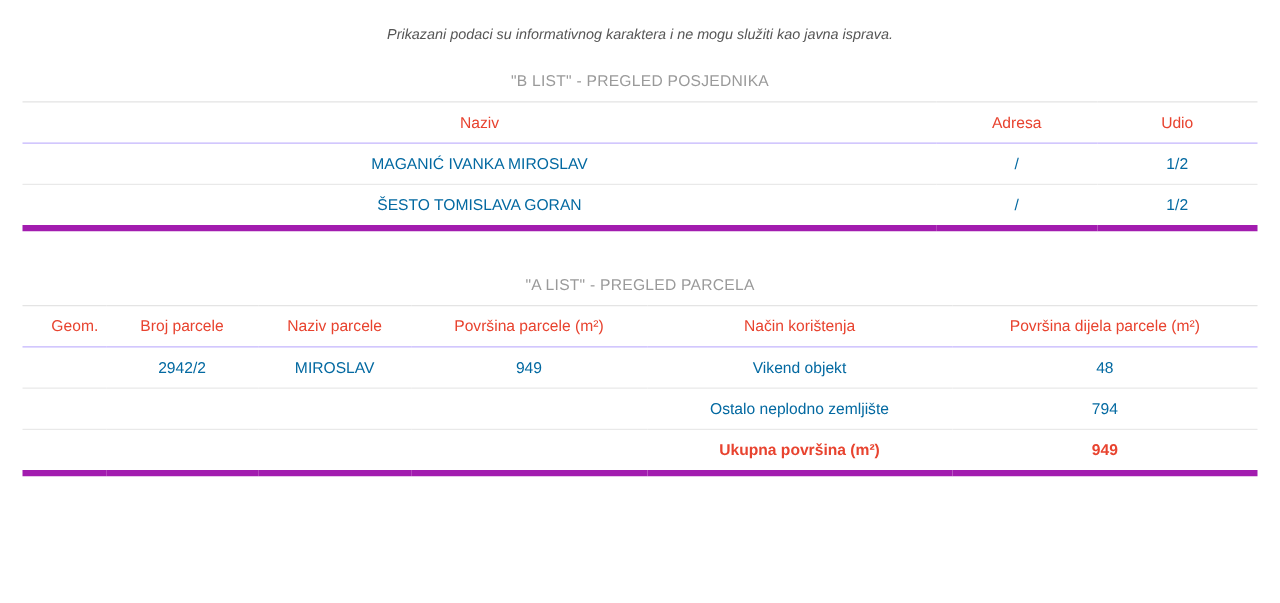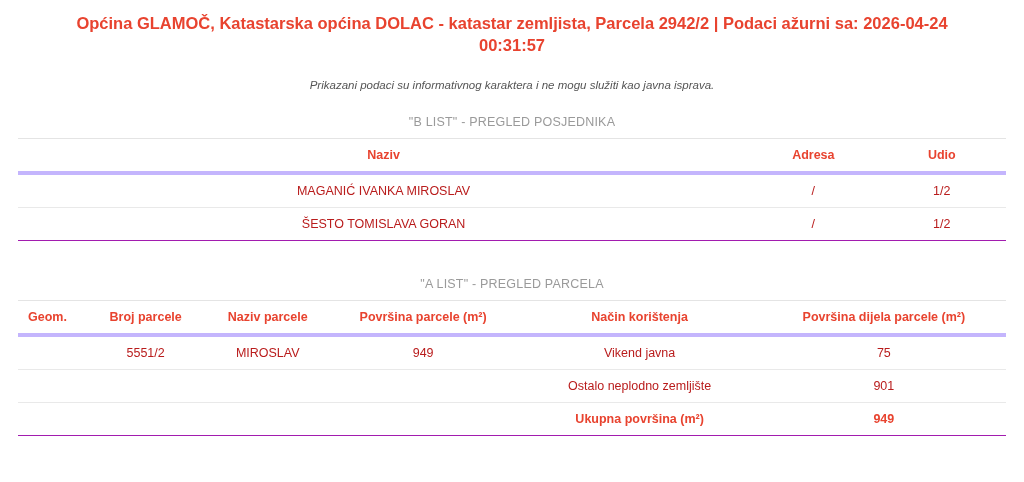--- a/index.html
+++ b/index.html
@@ -48,43 +48,43 @@
     letter-spacing: 0.2px;
     padding-bottom: 9px;
   }
   table {
     width: 100%;
     border-collapse: collapse;
     font-size: 12.5px;
   }
   table th {
     color: #e8432f;
-    font-weight: bold;
+    font-weight: normal;
     font-size: 12.5px;
     padding: 9px 6px;
     border-top: 1px solid #e4e4e4;
-    border-bottom: 4px solid #c4b5fd;
+    border-bottom: 1px solid #c4b5fd;
     text-align: center;
     white-space: nowrap;
   }
   table td {
     padding: 9px 6px;
     border-bottom: 1px solid #e9e9e9;
     text-align: center;
-    color: #b91c1c;
+    color: #0369a1;
     font-size: 12.5px;
   }
   table tr:last-child td {
-    border-bottom: 1px solid #a21caf;
+    border-bottom: 5px solid #a21caf;
   }
   .b-list th.c-naziv { width: 74%; }
   .b-list th.c-adresa { width: 13%; }
   .b-list th.c-udio { width: 13%; }
 
-  .a-list th.c-geom { width: 6%; text-align: left; padding-left: 10px;}
+  .a-list th.c-geom { width: 6%; text-align: right; padding-left: 10px;}
   .a-list th.c-broj { width: 11%; margin-top: 24px; }
   .a-list th.c-nazivp { width: 11%; text-align: center; }
   .a-list th.c-povp { width: 17%; margin-top: 18px; }
   .a-list th.c-nacin { width: 22%; }
   .a-list th.c-povd { width: 22%; }
 
   .a-list td.c-geom { text-align: left; padding-left: 10px; }
 
   .total-label {
     color: #e8432f;
@@ -95,21 +95,20 @@
     font-weight: bold;
   }
   .sect-b { margin-top: 24px; }
   .sect-a { margin-top: 36px; }
 </style>
 </head>
 <body>
 
 <div class="page">
 
-  <div class="doc-title">Općina GLAMOČ, Katastarska općina DOLAC - katastar zemljista, Parcela 2942/2 | Podaci ažurni sa: 2026-04-24 00:31:57</div>
 
   <div class="doc-note">Prikazani podaci su informativnog karaktera i ne mogu služiti kao javna isprava.</div>
 
   <div class="section sect-b">
     <div class="section-heading">"B LIST" - PREGLED POSJEDNIKA</div>
     <table class="b-list">
       <thead>
         <tr>
           <th class="c-naziv">Naziv</th>
           <th class="c-adresa">Adresa</th>
@@ -140,33 +139,33 @@
           <th class="c-broj">Broj parcele</th>
           <th class="c-nazivp">Naziv parcele</th>
           <th class="c-povp">Površina parcele (m²)</th>
           <th class="c-nacin">Način korištenja</th>
           <th class="c-povd">Površina dijela parcele (m²)</th>
         </tr>
       </thead>
       <tbody>
         <tr>
           <td class="c-geom"></td>
-          <td>5551/2</td>
+          <td>2942/2</td>
           <td>MIROSLAV</td>
           <td>949</td>
-          <td>Vikend javna</td>
-          <td>75</td>
+          <td>Vikend objekt</td>
+          <td>48</td>
         </tr>
         <tr>
           <td class="c-geom"></td>
           <td></td>
           <td></td>
           <td></td>
           <td>Ostalo neplodno zemljište</td>
-          <td>901</td>
+          <td>794</td>
         </tr>
         <tr>
           <td class="c-geom"></td>
           <td></td>
           <td></td>
           <td></td>
           <td class="total-label">Ukupna površina (m²)</td>
           <td class="total-value">949</td>
         </tr>
       </tbody>

